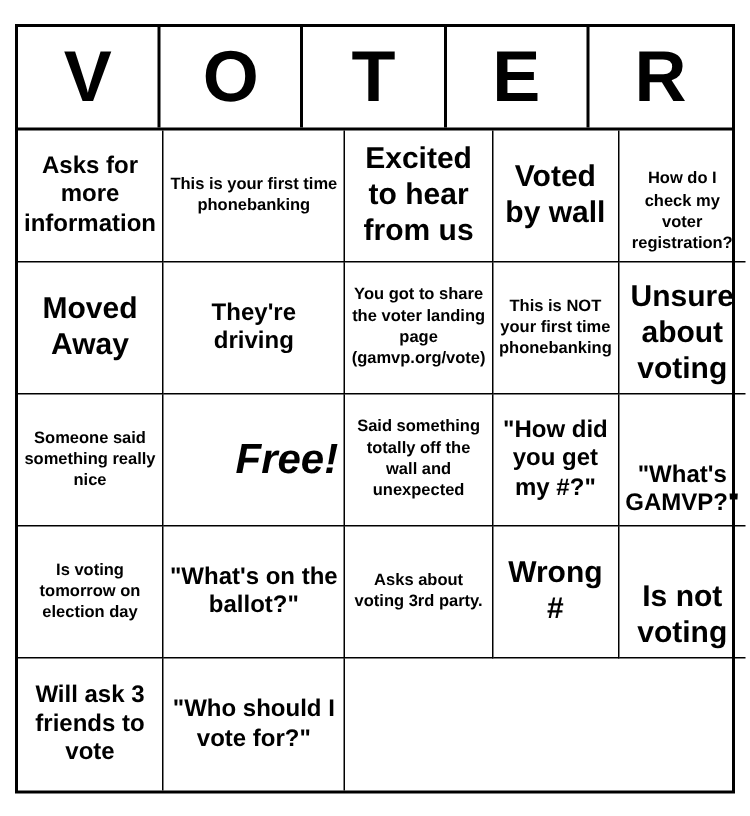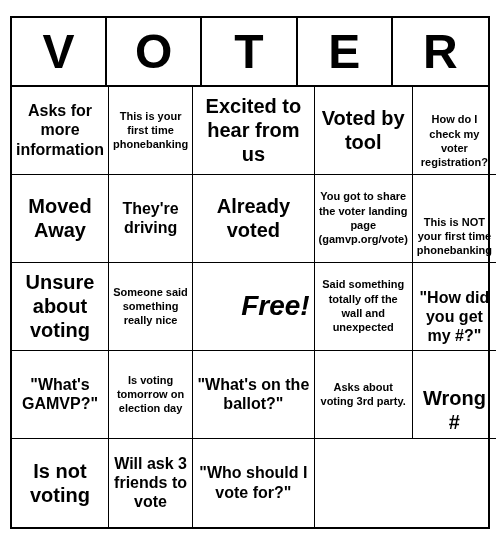--- a/index.html
+++ b/index.html
@@ -94,33 +94,30 @@
   <div class="bingo-cell">
         <span class="cell-text medium">Asks for more information</span>
       </div>
       <div class="bingo-cell">
         <span class="cell-text small">This is your first time phonebanking</span>
       </div>
       <div class="bingo-cell">
         <span class="cell-text large">Excited to hear from us</span>
       </div>
       <div class="bingo-cell">
-        <span class="cell-text large">Voted by tool</span>
+        <span class="cell-text large">Voted by wall</span>
       </div>
       <div class="bingo-cell">
         <span class="cell-text small">How do I check my voter registration?</span>
       </div>
       <div class="bingo-cell">
         <span class="cell-text large">Moved Away</span>
       </div>
       <div class="bingo-cell">
         <span class="cell-text medium">They're driving</span>
-      </div>
-      <div class="bingo-cell">
-        <span class="cell-text large">Already voted</span>
       </div>
       <div class="bingo-cell">
         <span class="cell-text small">You got to share the voter landing page (gamvp.org/vote)</span>
       </div>
       <div class="bingo-cell">
         <span class="cell-text small">This is NOT your first time phonebanking</span>
       </div>
       <div class="bingo-cell">
         <span class="cell-text large">Unsure about voting</span>
       </div>

